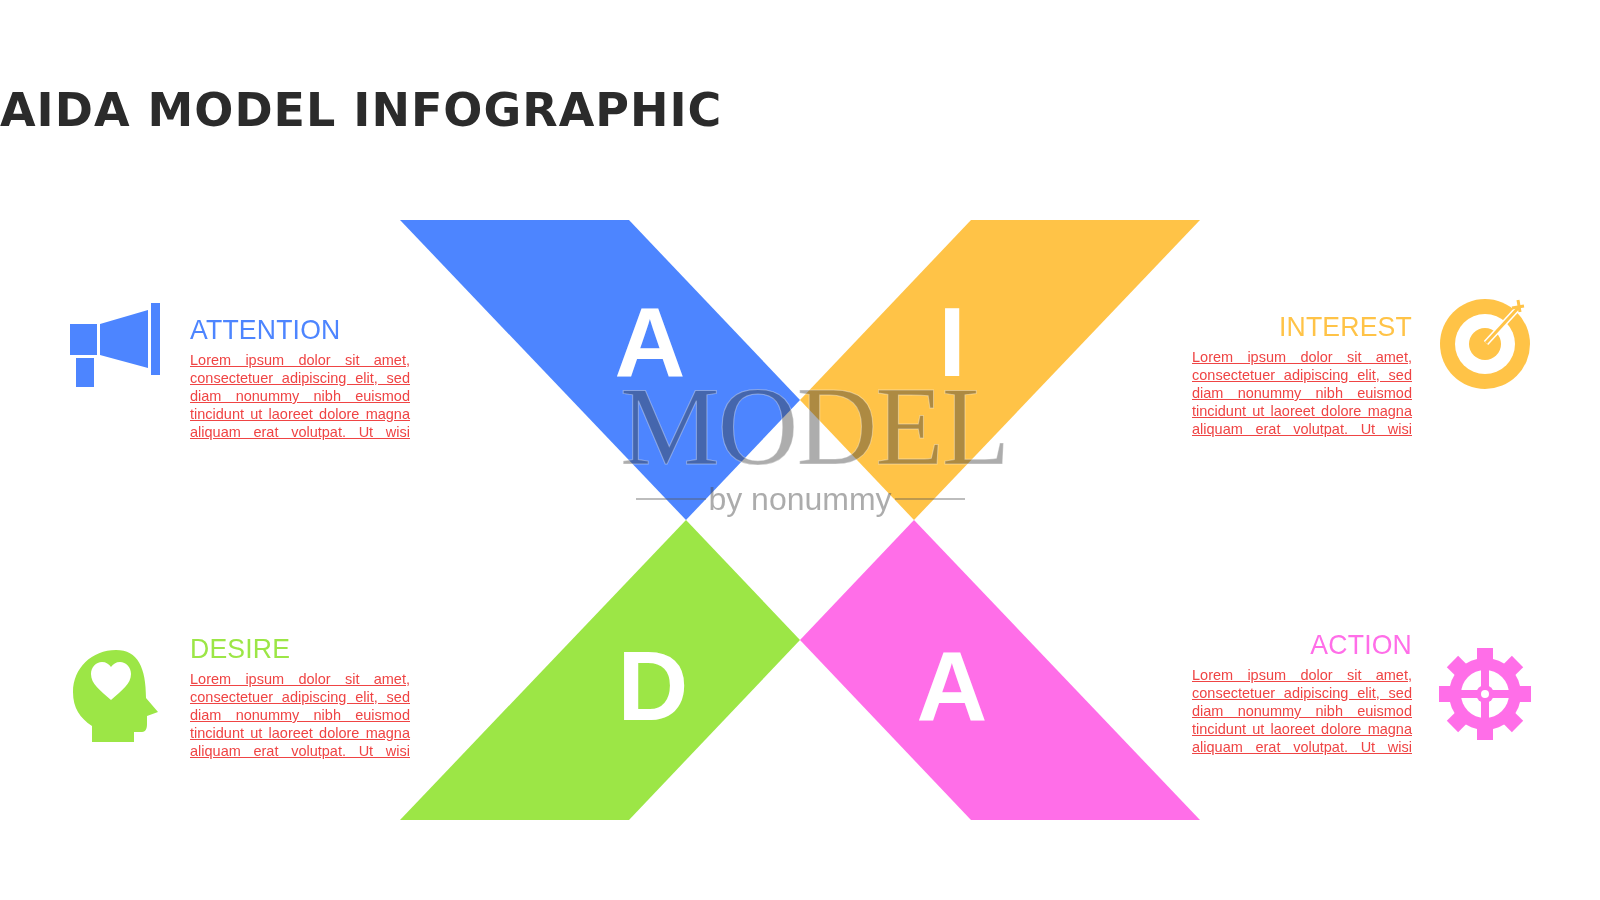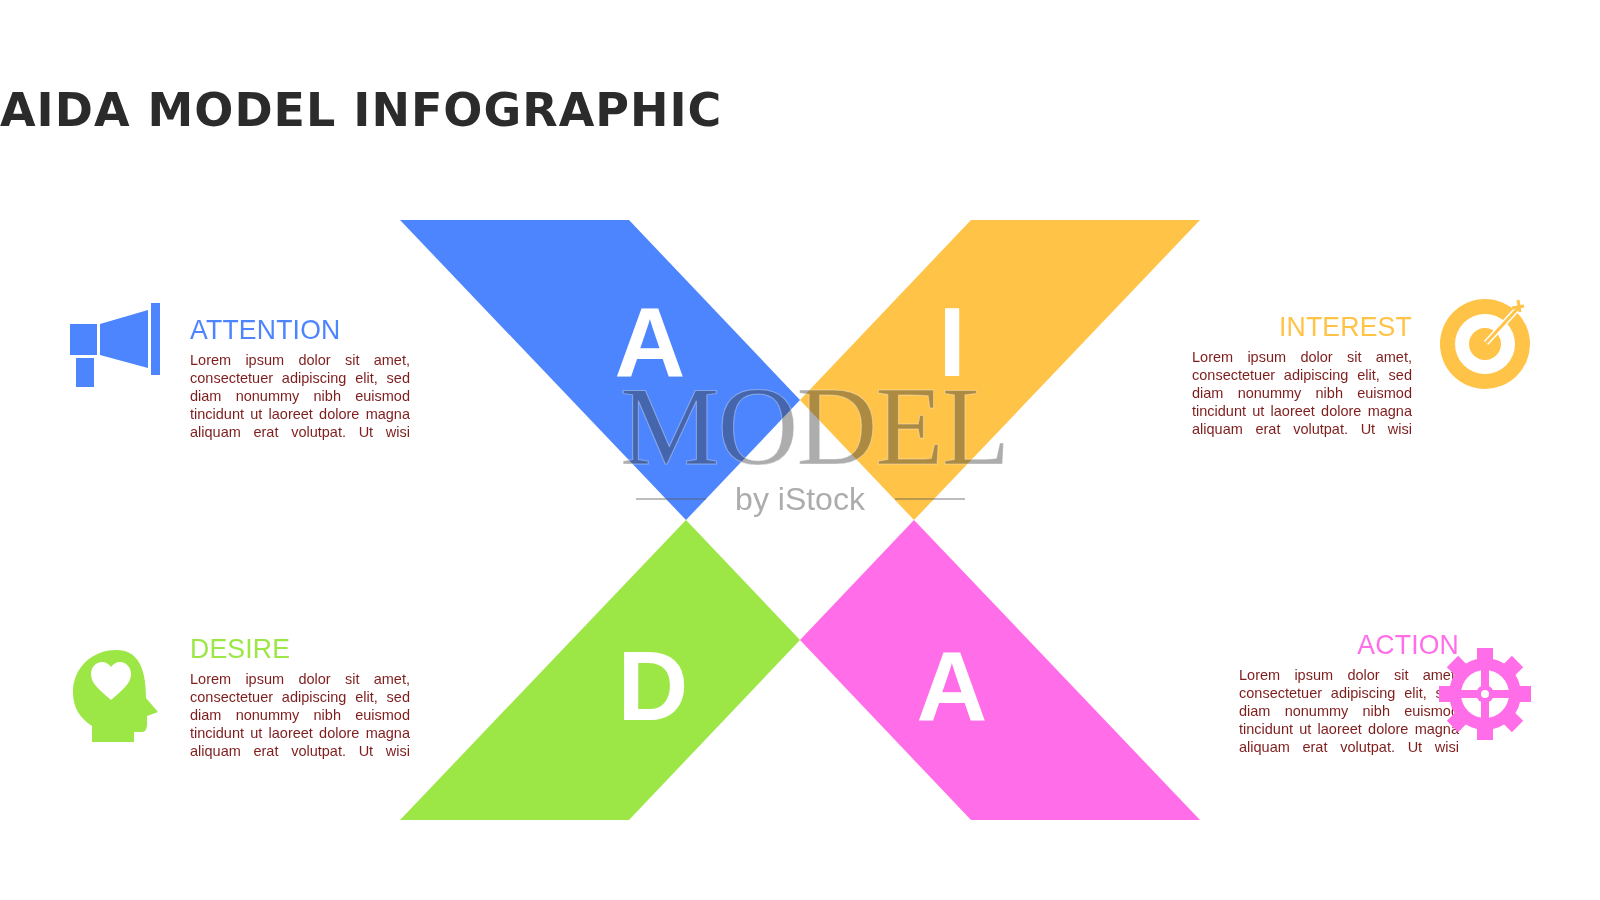--- a/index.html
+++ b/index.html
@@ -16,21 +16,21 @@
     }
     .block { position: absolute; width: 220px; }
     .block h2 {
       margin: 0; font-family: "Liberation Sans", sans-serif; font-weight: normal;
       font-size: 28px; line-height: 30px; letter-spacing: 0.2px; transform: scaleX(0.95);
     }
     .block.left h2 { transform-origin: left center; }
     .block.right h2 { transform-origin: right center; text-align: right; }
     .block p {
       margin: 6px 0 0 0; font-family: "Liberation Sans", sans-serif; font-size: 14.5px;
-      line-height: 18px; color: #7f1d1d; text-align: justify; text-align-last: justify;
+      line-height: 18px; color: #ef4444; text-align: justify; text-align-last: justify; text-decoration: underline;
     }
     .icon { position: absolute; }
     .watermark { position: absolute; left: 620px; top: 370px; width: 360px; height: 150px; pointer-events: none; }
     .wm-main {
       position: absolute; left: 0; top: 0; width: 360px; text-align: center;
       font-family: "Liberation Serif", serif; font-size: 112px; line-height: 112px;
       color: rgba(60, 60, 60, 0.42); letter-spacing: -2px;
       -webkit-text-stroke: 1px rgba(255,255,255,0.35);
     }
     .wm-sub {
@@ -90,21 +90,21 @@
   <svg width="92" height="96" viewBox="70 648 92 96">
     <path d="M 116 650 C 92 650 73 668 73 692 C 73 708 80 718 92 726 L 92 742 L 134 742 L 134 732 L 142 732 C 146 732 147 728 147 724 L 147 716 L 158 712 L 146 698 C 146 668 138 650 116 650 Z" fill="#9ce646"></path>
     <path d="M 111 700 C 100 690 91 684 91 674 C 91 667 96 662 102 662 C 106 662 109 664 111 667 C 113 664 116 662 120 662 C 126 662 131 667 131 674 C 131 684 122 690 111 700 Z" fill="#ffffff"></path>
   </svg>
 </div>
 <div class="block left" style="left:190px; top:634px;">
   <h2 style="color:#9ce646;">DESIRE</h2>
   <p>Lorem ipsum dolor sit amet, consectetuer adipiscing elit, sed diam nonummy nibh euismod tincidunt ut laoreet dolore magna aliquam erat volutpat. Ut wisi</p>
 </div>
 
-<div class="block right" style="left:1192px; top:630px;margin-left:47px;">
+<div class="block right" style="left:1192px; top:630px;">
   <h2 style="color:#ff6ee8;">ACTION</h2>
   <p>Lorem ipsum dolor sit amet, consectetuer adipiscing elit, sed diam nonummy nibh euismod tincidunt ut laoreet dolore magna aliquam erat volutpat. Ut wisi</p>
 </div>
 <div class="icon" style="left:1436px; top:645px; width:100px; height:100px;">
   <svg width="100" height="100" viewBox="1436 645 100 100">
     <g fill="#ff6ee8">
       <circle cx="1485" cy="694" r="36"></circle>
       <rect x="1477" y="648" width="16" height="14" transform="rotate(0 1485 694)"></rect>
       <rect x="1477" y="648" width="16" height="14" transform="rotate(45 1485 694)"></rect>
       <rect x="1477" y="648" width="16" height="14" transform="rotate(90 1485 694)"></rect>
@@ -118,15 +118,15 @@
     <rect x="1481" y="670" width="8" height="48" fill="#ff6ee8"></rect>
     <rect x="1461" y="690" width="48" height="8" fill="#ff6ee8"></rect>
     <circle cx="1485" cy="694" r="9" fill="#ff6ee8"></circle>
     <circle cx="1485" cy="694" r="4" fill="#ffffff"></circle>
   </svg>
 </div>
 
 <div class="watermark">
   <div class="wm-main">MODEL</div>
   <div class="wm-line" style="left:16px;"></div>
-  <div class="wm-sub">by iStock</div>
+  <div class="wm-sub">by nonummy</div>
   <div class="wm-line" style="left:275px;"></div>
 </div>
 
 </body></html>

